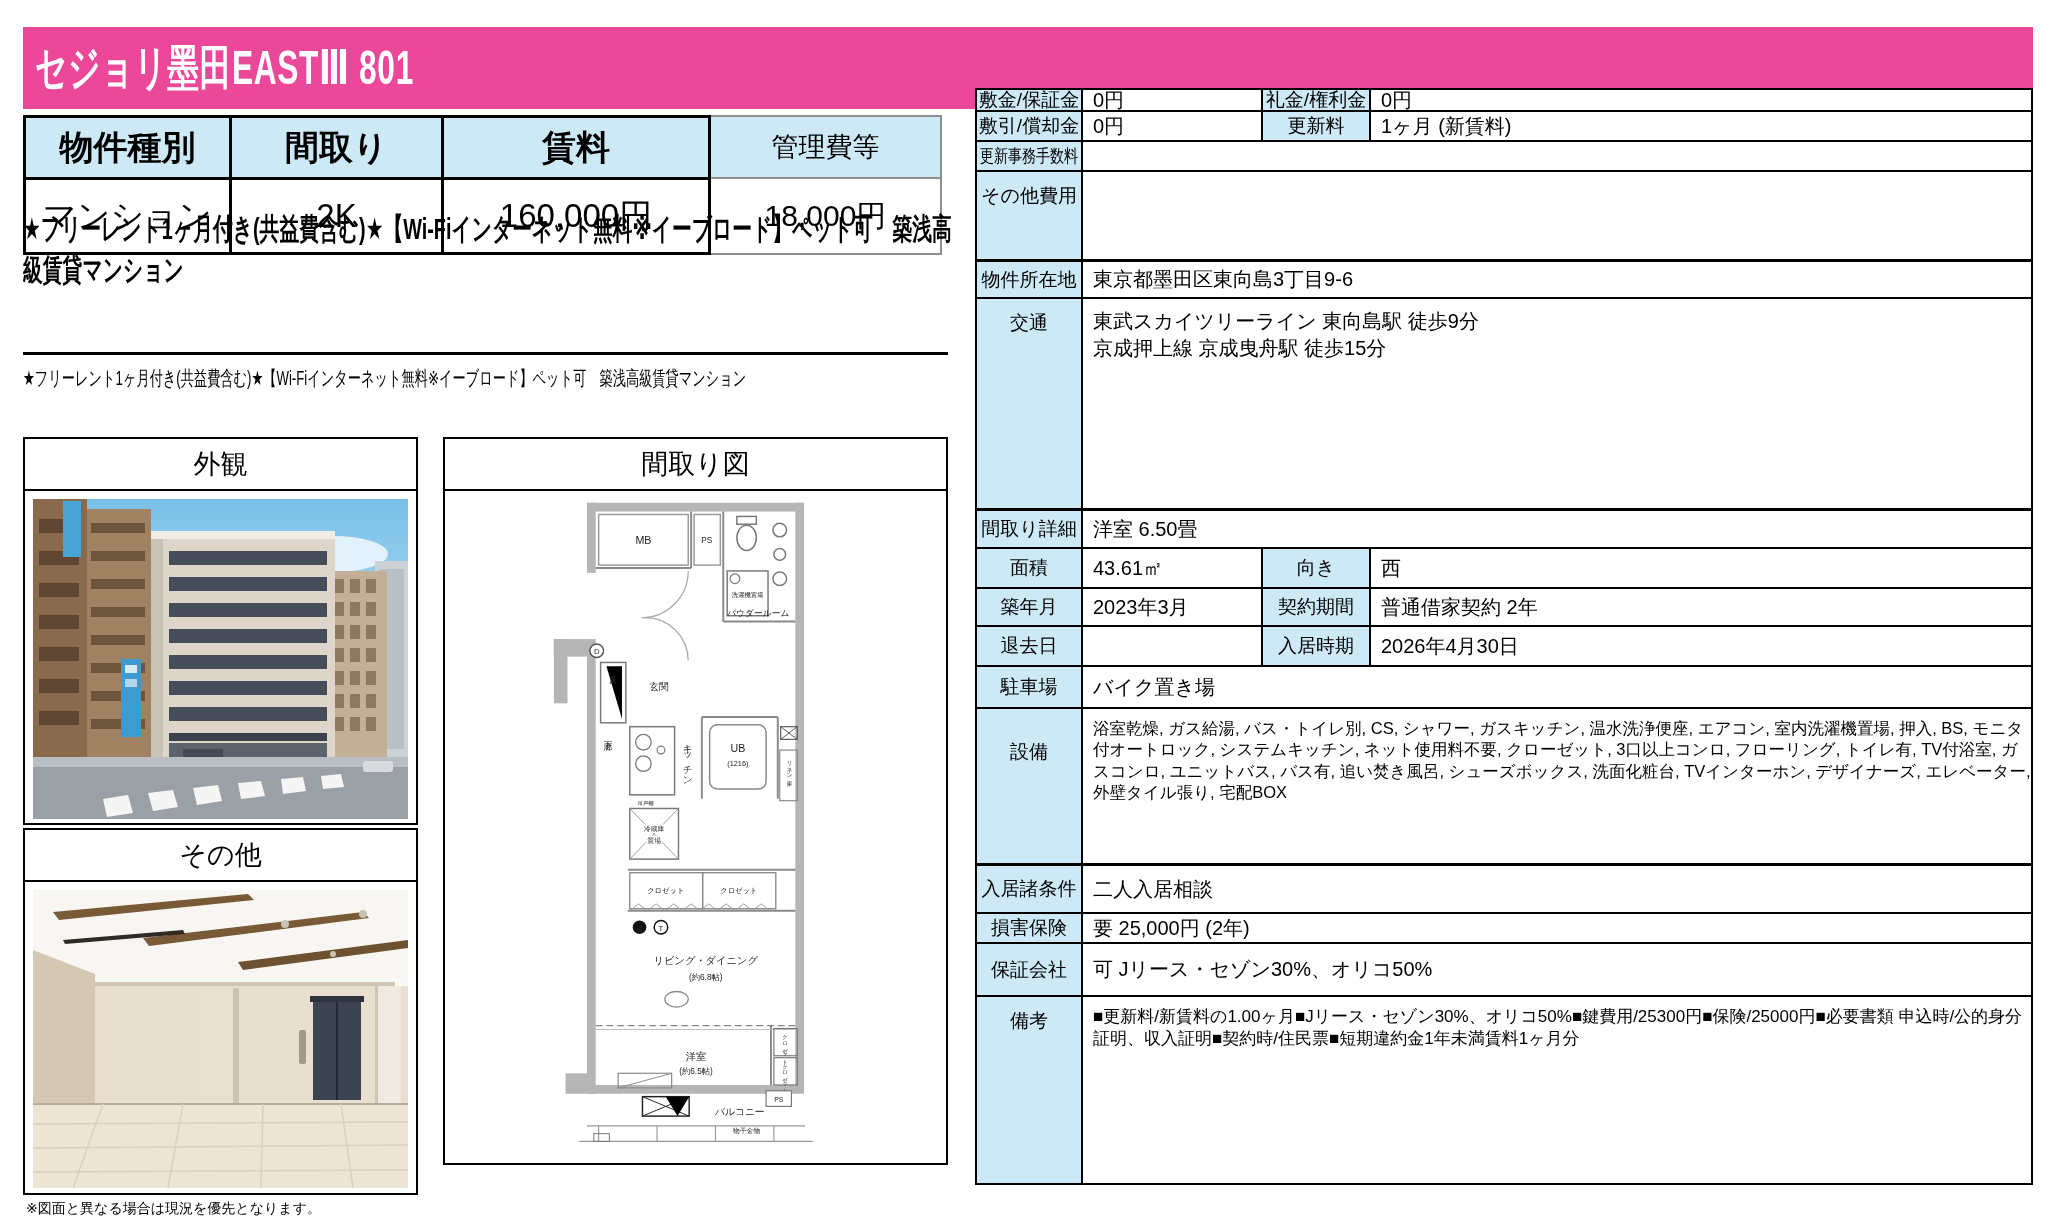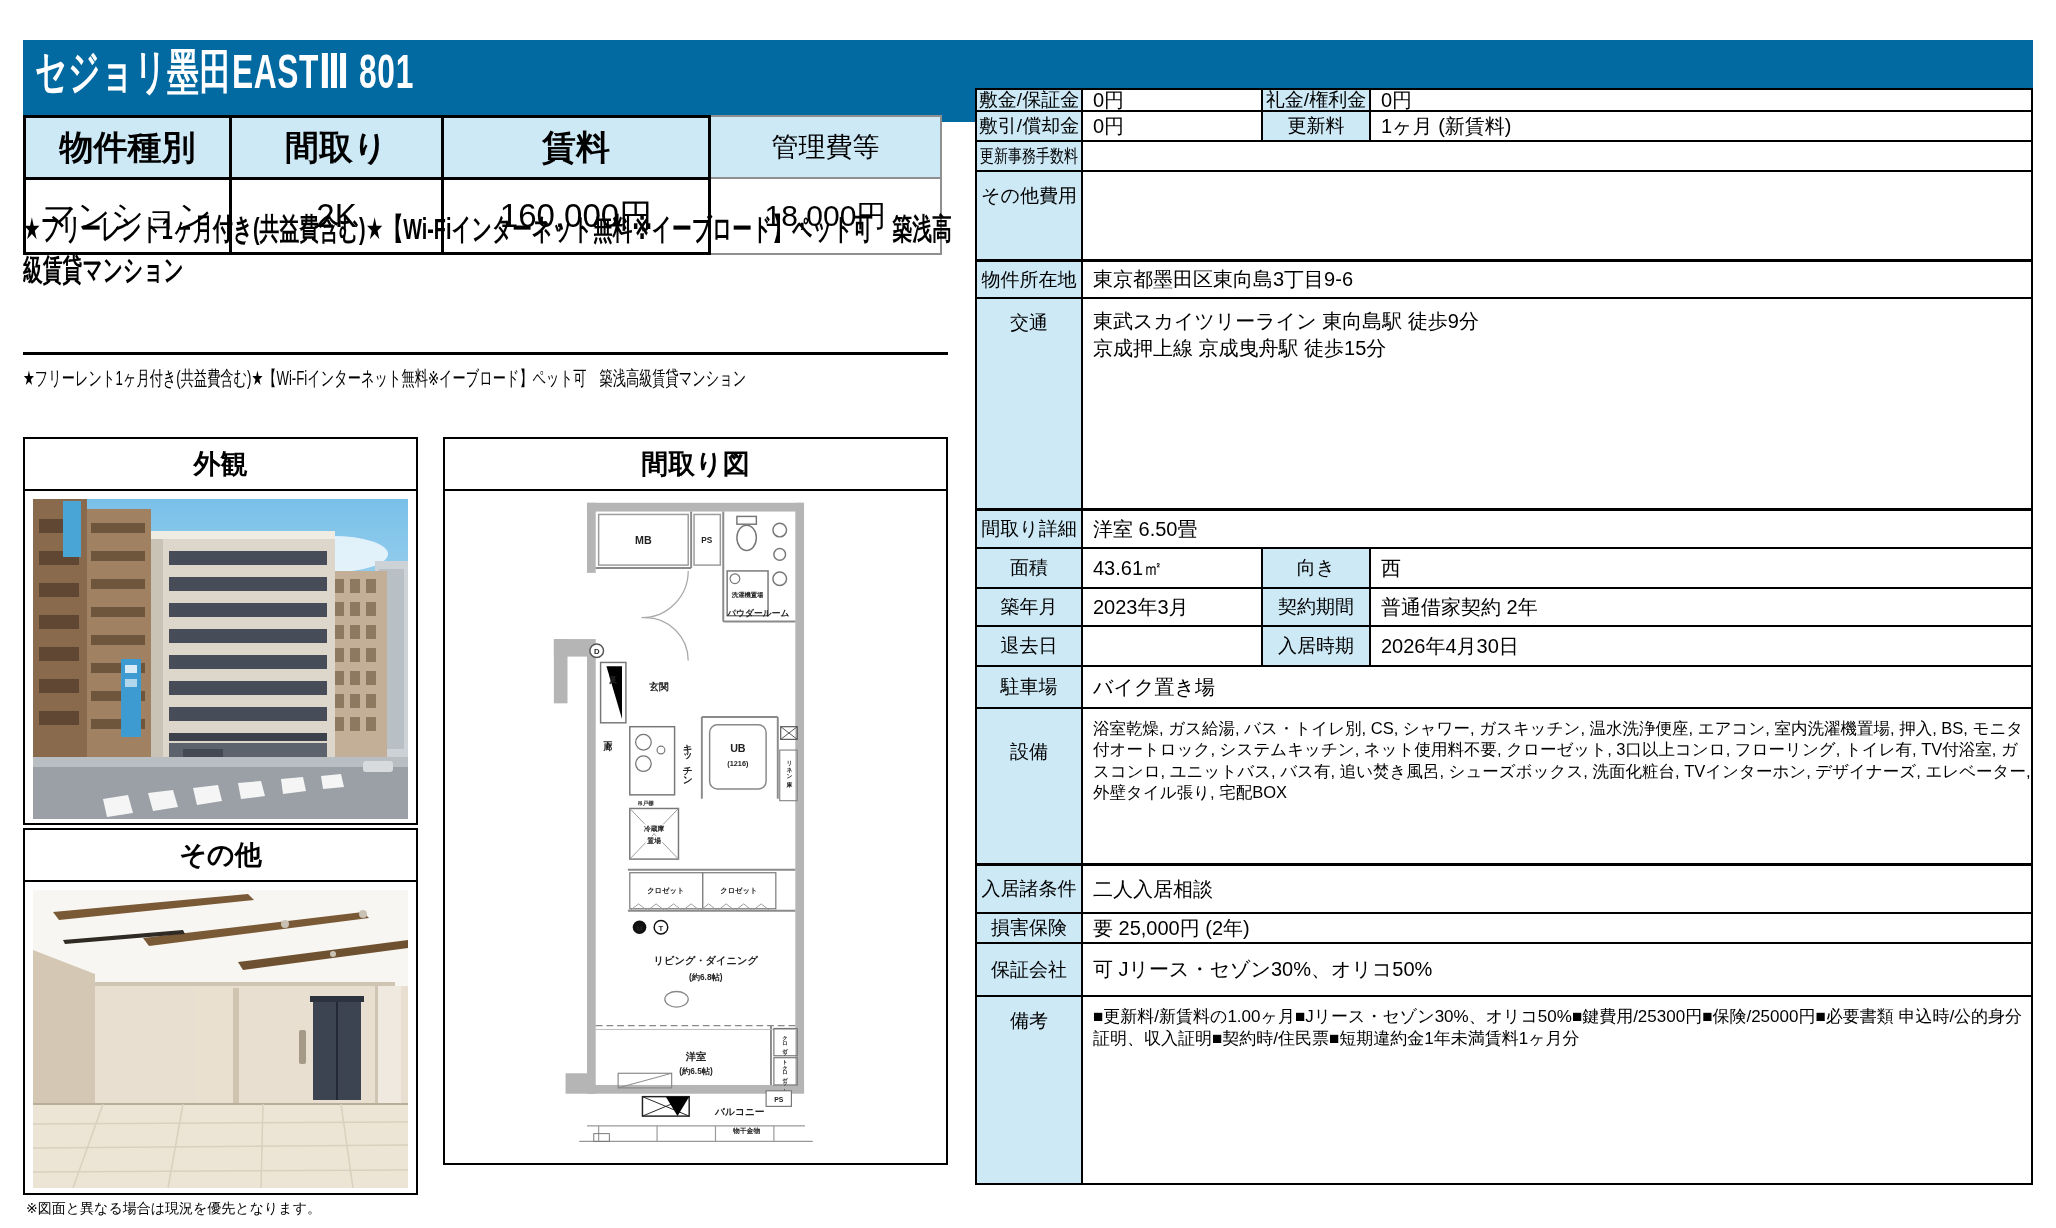--- a/index.html
+++ b/index.html
@@ -3,21 +3,21 @@
 <meta charset="utf-8">
 <style>
   html,body { margin:0; padding:0; background:#fff; }
   #page {
     position:relative; width:2056px; height:1228px; background:#ffffff;
     font-family:"Liberation Sans","DejaVu Sans",sans-serif; color:#000;
     overflow:hidden;
   }
   
   .titlebar { position:absolute; left:23px; top:27px; width:2010px; height:82px;
-    background:#0369a1; display:flex; align-items:flex-start;margin-top:13px; }
+    background:#ec4899; display:flex; align-items:center; }
   .titlebar span { font-size:48px; font-weight:bold; color:#fff; white-space:nowrap;
     padding-left:18px; transform:scaleX(0.66); transform-origin:0 50%; letter-spacing:1px; }
   
   .stable { position:absolute; left:23px; top:115px; display:flex; align-items:stretch; }
   .stable-main { display:flex; border:3px solid #000; background:#fff; }
   .scol { display:flex; flex-direction:column;justify-content:space-between; }
   .scol + .scol { border-left:3px solid #000; }
   .shead { height:59px; background:#cde9f6; border-bottom:3px solid #000;
     display:flex; align-items:center; justify-content:center; font-size:34px; font-weight:bold; }
   .sval { height:72px; display:flex; align-items:center; justify-content:center;
@@ -27,21 +27,21 @@
     display:flex; align-items:center; justify-content:center; font-size:27px; font-weight:normal; }
   .sval4 { flex:1; display:flex; align-items:center; justify-content:center; font-size:30px; }
   
   .headline { position:absolute; left:23px; top:208px; width:1410px;
     font-size:30px; font-weight:bold; line-height:1.38;
     transform:scaleX(0.66); transform-origin:0 0; }
   .hrule { position:absolute; left:23px; top:352px; width:925px; height:0; border-top:3px solid #000; }
   .subheadline { position:absolute; left:23px; top:365px; font-size:20px; white-space:nowrap;
     transform:scaleX(0.66); transform-origin:0 0; }
   
-  .pbox { position:absolute; border:2px solid #000; background:#fff; box-sizing:border-box;font-weight:bold; }
+  .pbox { position:absolute; border:2px solid #000; background:#fff; box-sizing:border-box; }
   .phead { height:50px; border-bottom:2px solid #000; display:flex; align-items:center;
     justify-content:center; font-size:27px; }
   .pimg { display:block; margin:8px auto 0 auto; }
   .fpwrap { text-align:center; }
   
   .rt { position:absolute; left:975px; top:88px; width:1058px; height:1097px;
     border:2px solid #000; background:#fff; box-sizing:border-box;
     display:flex; flex-direction:column; font-size:20px; }
   .rrow { display:flex; border-bottom:2px solid #000; box-sizing:border-box; flex:none; }
   .rrow.thick { border-bottom-width:3px; }

